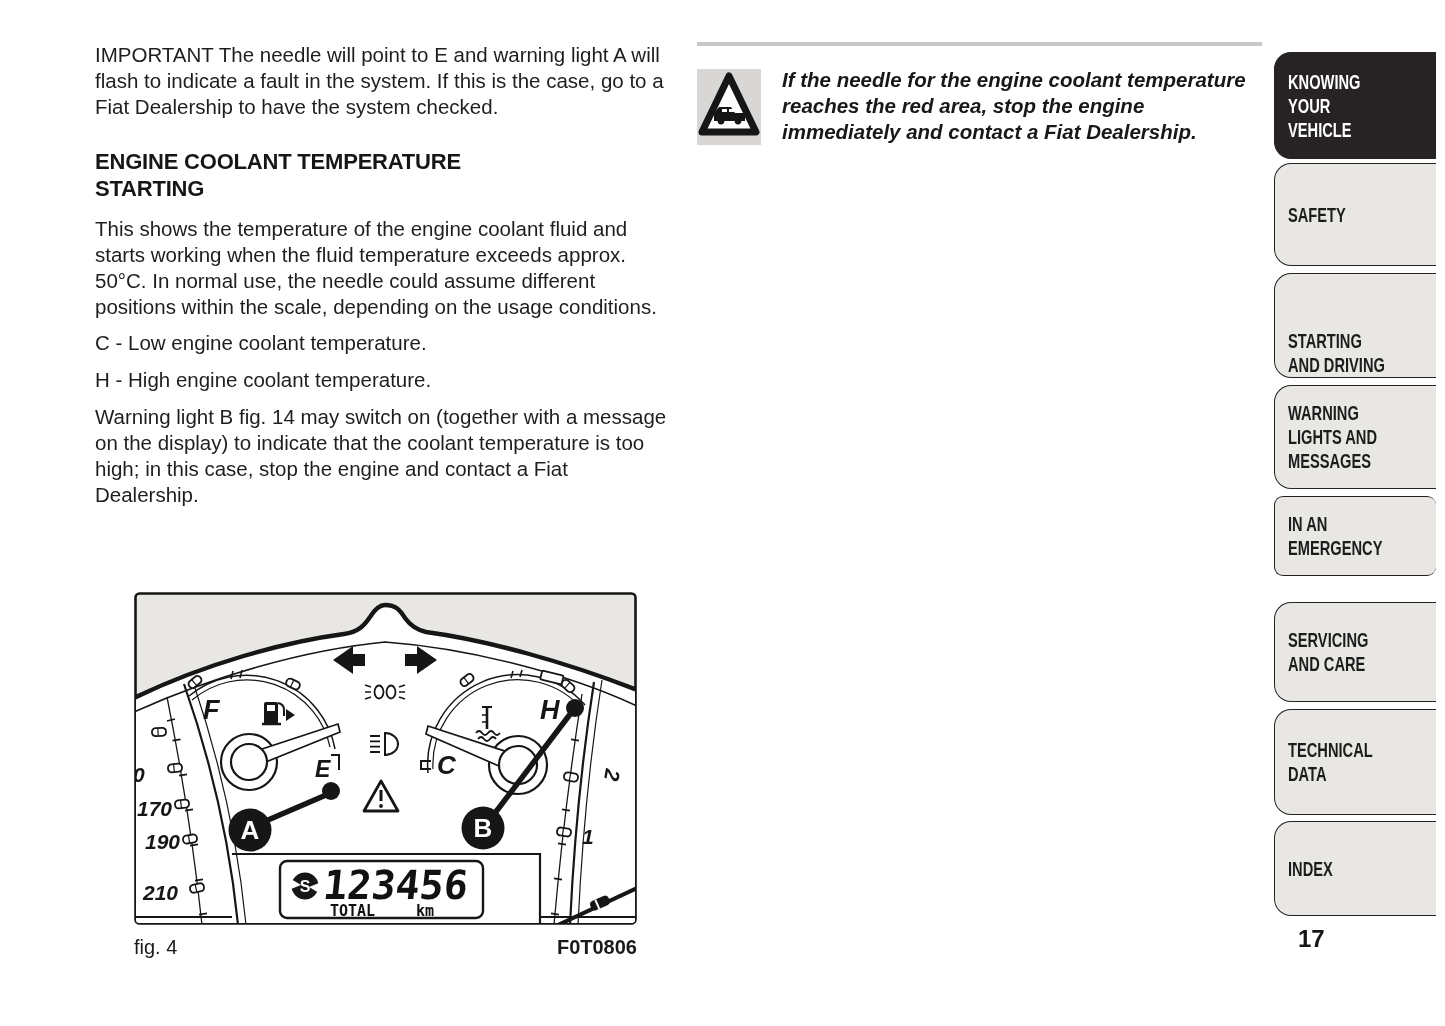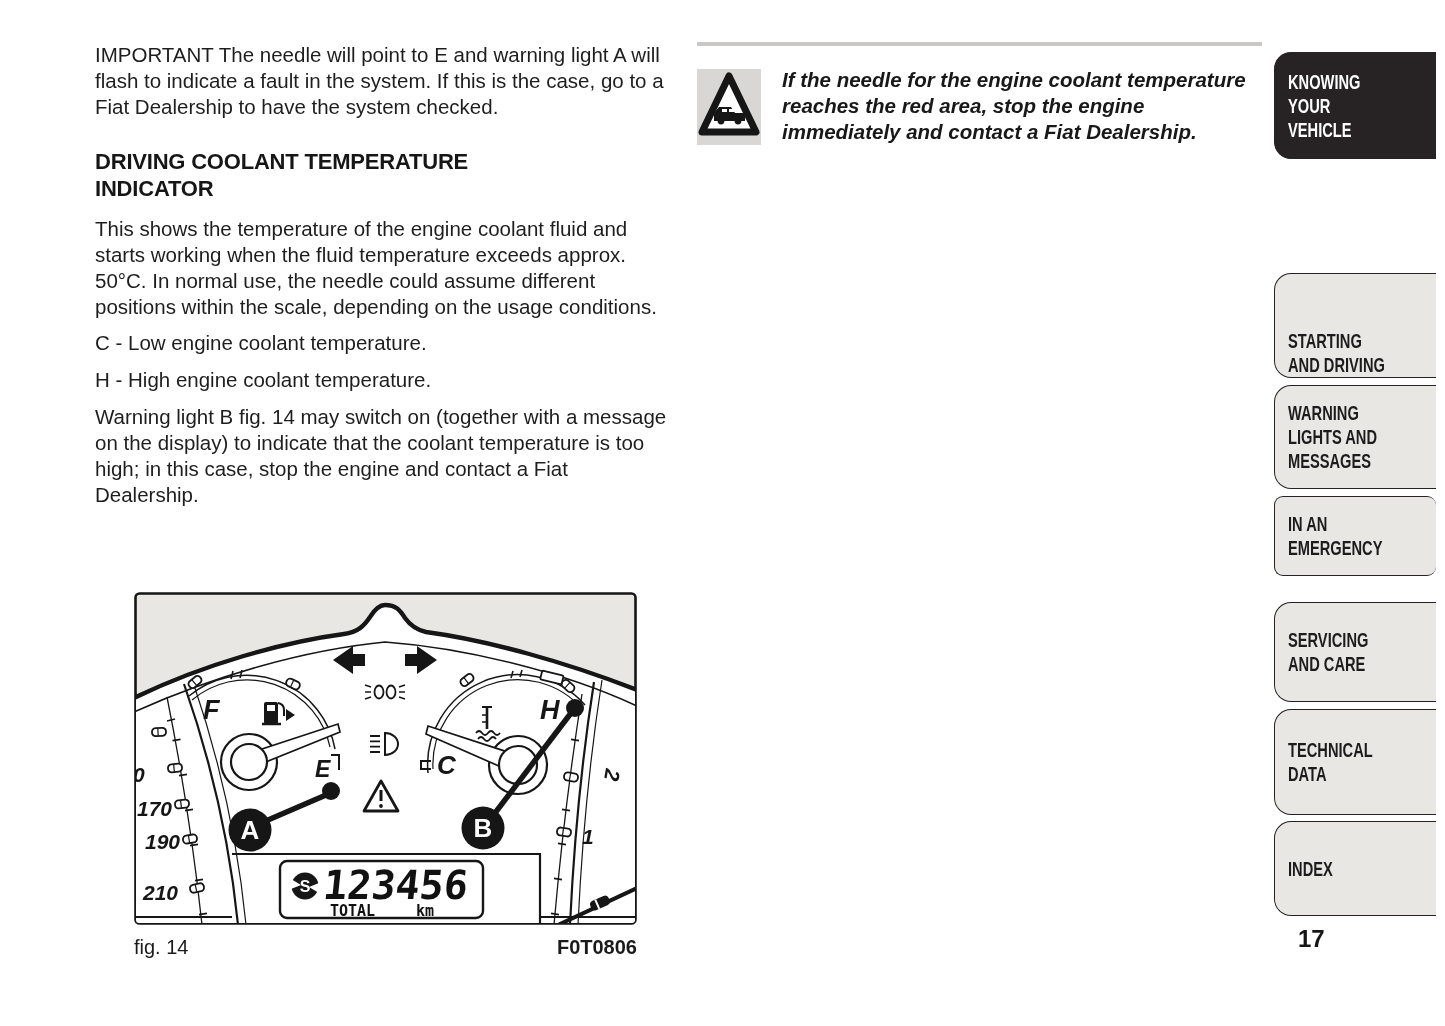--- a/index.html
+++ b/index.html
@@ -50,21 +50,21 @@
   .dial-num{font-weight:bold;font-style:italic;fill:#161616;font-size:21px;}
   .lcd{font-family:"DejaVu Sans Mono",monospace;font-weight:bold;fill:#111;}
 </style>
 </head>
 <body>
 
 <div id="page">
 
   <div class="left-col">
     <p class="body-text">IMPORTANT The needle will point to E and warning light A will flash to indicate a fault in the system. If this is the case, go to a Fiat Dealership to have the system checked.</p>
-    <h2 class="heading">DRIVING COOLANT TEMPERATURE INDICATOR</h2>
+    <h2 class="heading">ENGINE COOLANT TEMPERATURE STARTING</h2>
     <p class="body-text para2">This shows the temperature of the engine coolant fluid and starts working when the fluid temperature exceeds approx. 50°C. In normal use, the needle could assume different positions within the scale, depending on the usage conditions.</p>
     <p class="body-text list-line">C - Low engine coolant temperature.</p>
     <p class="body-text list-line">H - High engine coolant temperature.</p>
     <p class="body-text para3">Warning light B fig. 14 may switch on (together with a message on the display) to indicate that the coolant temperature is too high; in this case, stop the engine and contact a Fiat Dealership.</p>
   </div>
 
   <div class="right-col">
     <div class="rule"></div>
     <div>
       <svg class="warning-icon" viewBox="0 0 64 76">
@@ -256,29 +256,32 @@
         <g>
           <line x1="358" y1="225" x2="437" y2="121" stroke="#161616" stroke-width="5.5"></line>
           <circle cx="441" cy="116" r="9" fill="#161616"></circle>
           <circle cx="349" cy="236" r="21.5" fill="#161616"></circle>
           <text x="349" y="245" text-anchor="middle" font-size="26" font-weight="bold" fill="#fff">B</text>
         </g>
       </g>
     </svg>
 
     <div class="fig-caption-row">
-      <span class="fig-caption">fig. 14</span>
+      <span class="fig-caption">fig. 4</span>
       <span class="fig-code">F0T0806</span>
     </div>
   </div>
 
   <div class="sidebar">
     <div class="tab tab1 active">
         <span class="tab-label">KNOWING YOUR VEHICLE</span>
       </div>
+    <div class="tab tab2">
+        <span class="tab-label">SAFETY</span>
+      </div>
     <div class="tab tab3">
         <span class="tab-label">STARTING AND DRIVING</span>
       </div>
     <div class="tab tab4">
         <span class="tab-label">WARNING LIGHTS AND MESSAGES</span>
       </div>
     <div class="tab tab5">
         <span class="tab-label">IN AN EMERGENCY</span>
       </div>
     <div class="tab tab6">

